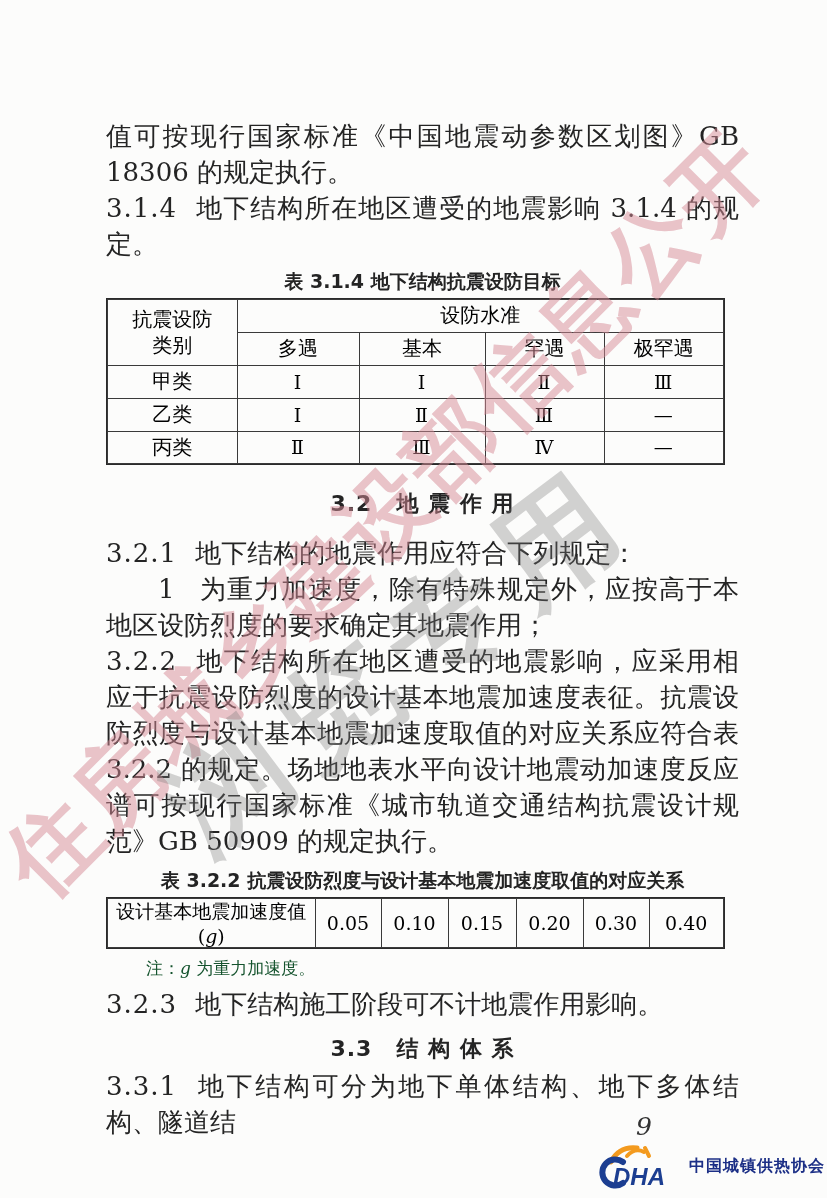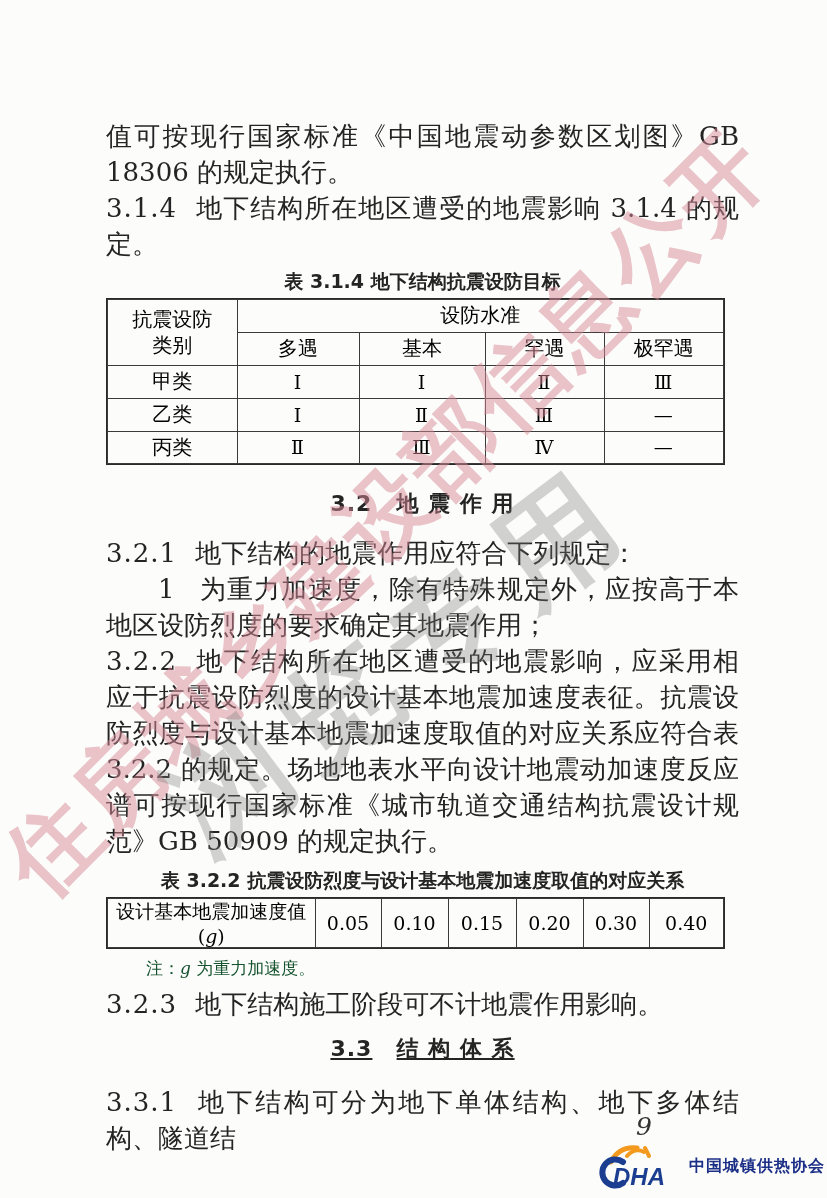--- a/index.html
+++ b/index.html
@@ -36,21 +36,21 @@
 
   .note { font-size:17px; line-height:24px; margin:7px 0 0 40px; color:#14532d; }
   .note i, .gsym { font-style:italic; font-family:"DejaVu Serif",serif; }
 
   h3.sec {
     font-family:"DejaVu Sans","Liberation Sans",sans-serif;
     font-size:22px; line-height:30px; text-align:center; font-weight:bold;
     margin-top:24px; margin-bottom:16px; letter-spacing:1px;
   }
   h3.sec .sec-num { margin-right:1.1em; }
-  h3.sec.s33 { margin-top:12px; margin-bottom:20px;text-decoration:underline; }
+  h3.sec.s33 { margin-top:12px; margin-bottom:4px; }
   .mt { margin-top:6px; }
 
   .page-number {
     position:absolute; left:636px; top:1112px;
     font-style:italic; font-size:25px; color:#333;
   }
 
   .footer-logo {
     position:absolute; left:597px; top:1140px;
     display:flex; align-items:center; gap:6px;

